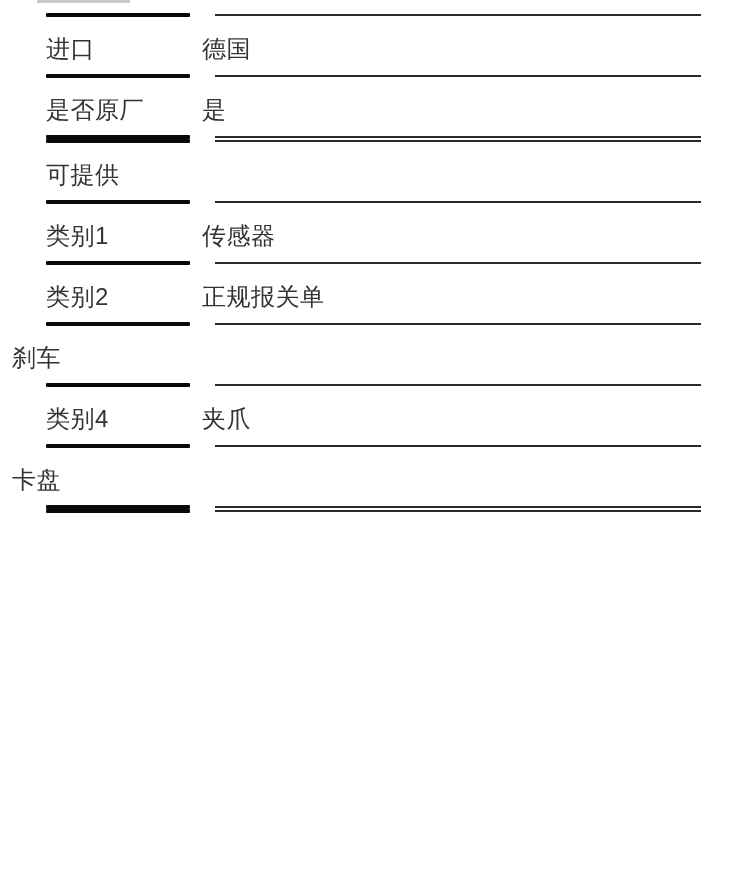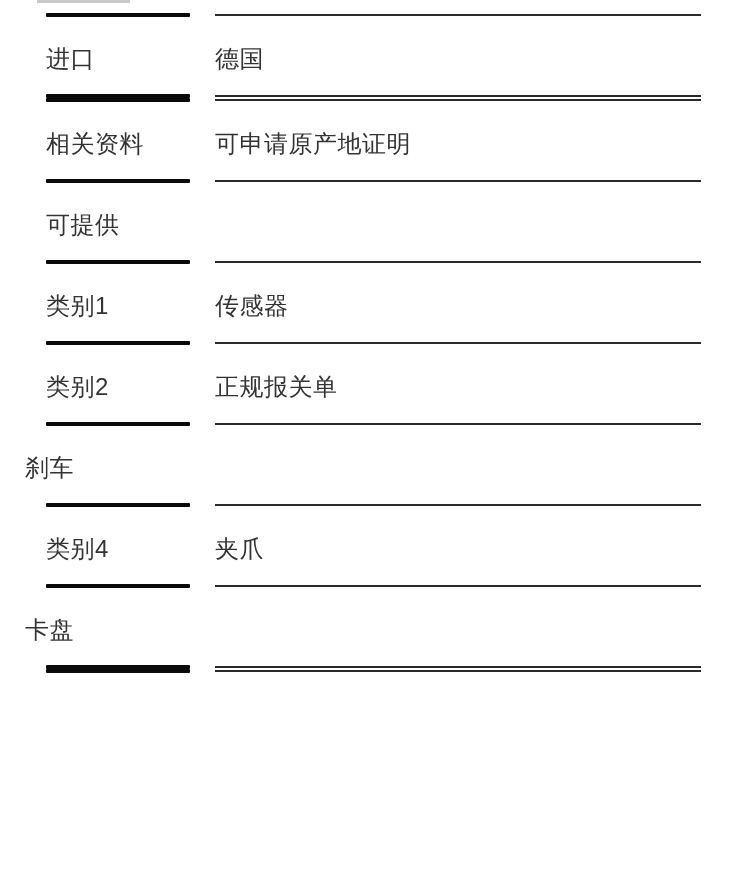--- a/index.html
+++ b/index.html
@@ -41,36 +41,36 @@
     border-radius: 1px;
   }
   .divider-thin {
     margin-left: 25px;
     width: 486px;
     height: 2px;
     background: var(--value-divider, #2a2a2a);
   }
   .content-row {
     display: flex;
-    height: 77px;
+    height: 57px;
     align-items: center;
     box-sizing: border-box;
     padding-top: 6px;
     font-size: 24px;
     line-height: 1;
     color: var(--text-color, #333333);
     letter-spacing: 0.5px;
   }
   .label-cell {
     margin-left: 46px;
     width: 144px;
     white-space: nowrap;
   }
   .value-cell {
-    margin-left: 25px;
+    margin-left: 12px;
     width: 486px;
     white-space: nowrap;
   }
 </style>
 </head>
 <body style="background: rgb(255, 255, 255);">
 
 <div class="top-artifact"></div>
 
 <div class="spec-table" id="spec-table">
@@ -81,29 +81,29 @@
 
   <div class="content-row">
     <div class="label-cell">进口</div>
     <div class="value-cell">德国</div>
   </div>
   <div class="divider-row">
     <div class="divider-thick"></div>
     <div class="divider-thin"></div>
   </div>
 
+  <div class="content-row">
+    <div class="label-cell">是否原厂</div>
+    <div class="value-cell">是</div>
+  </div>
   <div class="divider-row">
     <div class="divider-thick"></div>
     <div class="divider-thin"></div>
   </div>
 
-  <div class="content-row">
-    <div class="label-cell">相关资料</div>
-    <div class="value-cell">可申请原产地证明</div>
-  </div>
   <div class="divider-row">
     <div class="divider-thick"></div>
     <div class="divider-thin"></div>
   </div>
 
   <div class="content-row">
     <div class="label-cell">可提供</div>
   </div>
   <div class="divider-row">
     <div class="divider-thick"></div>

